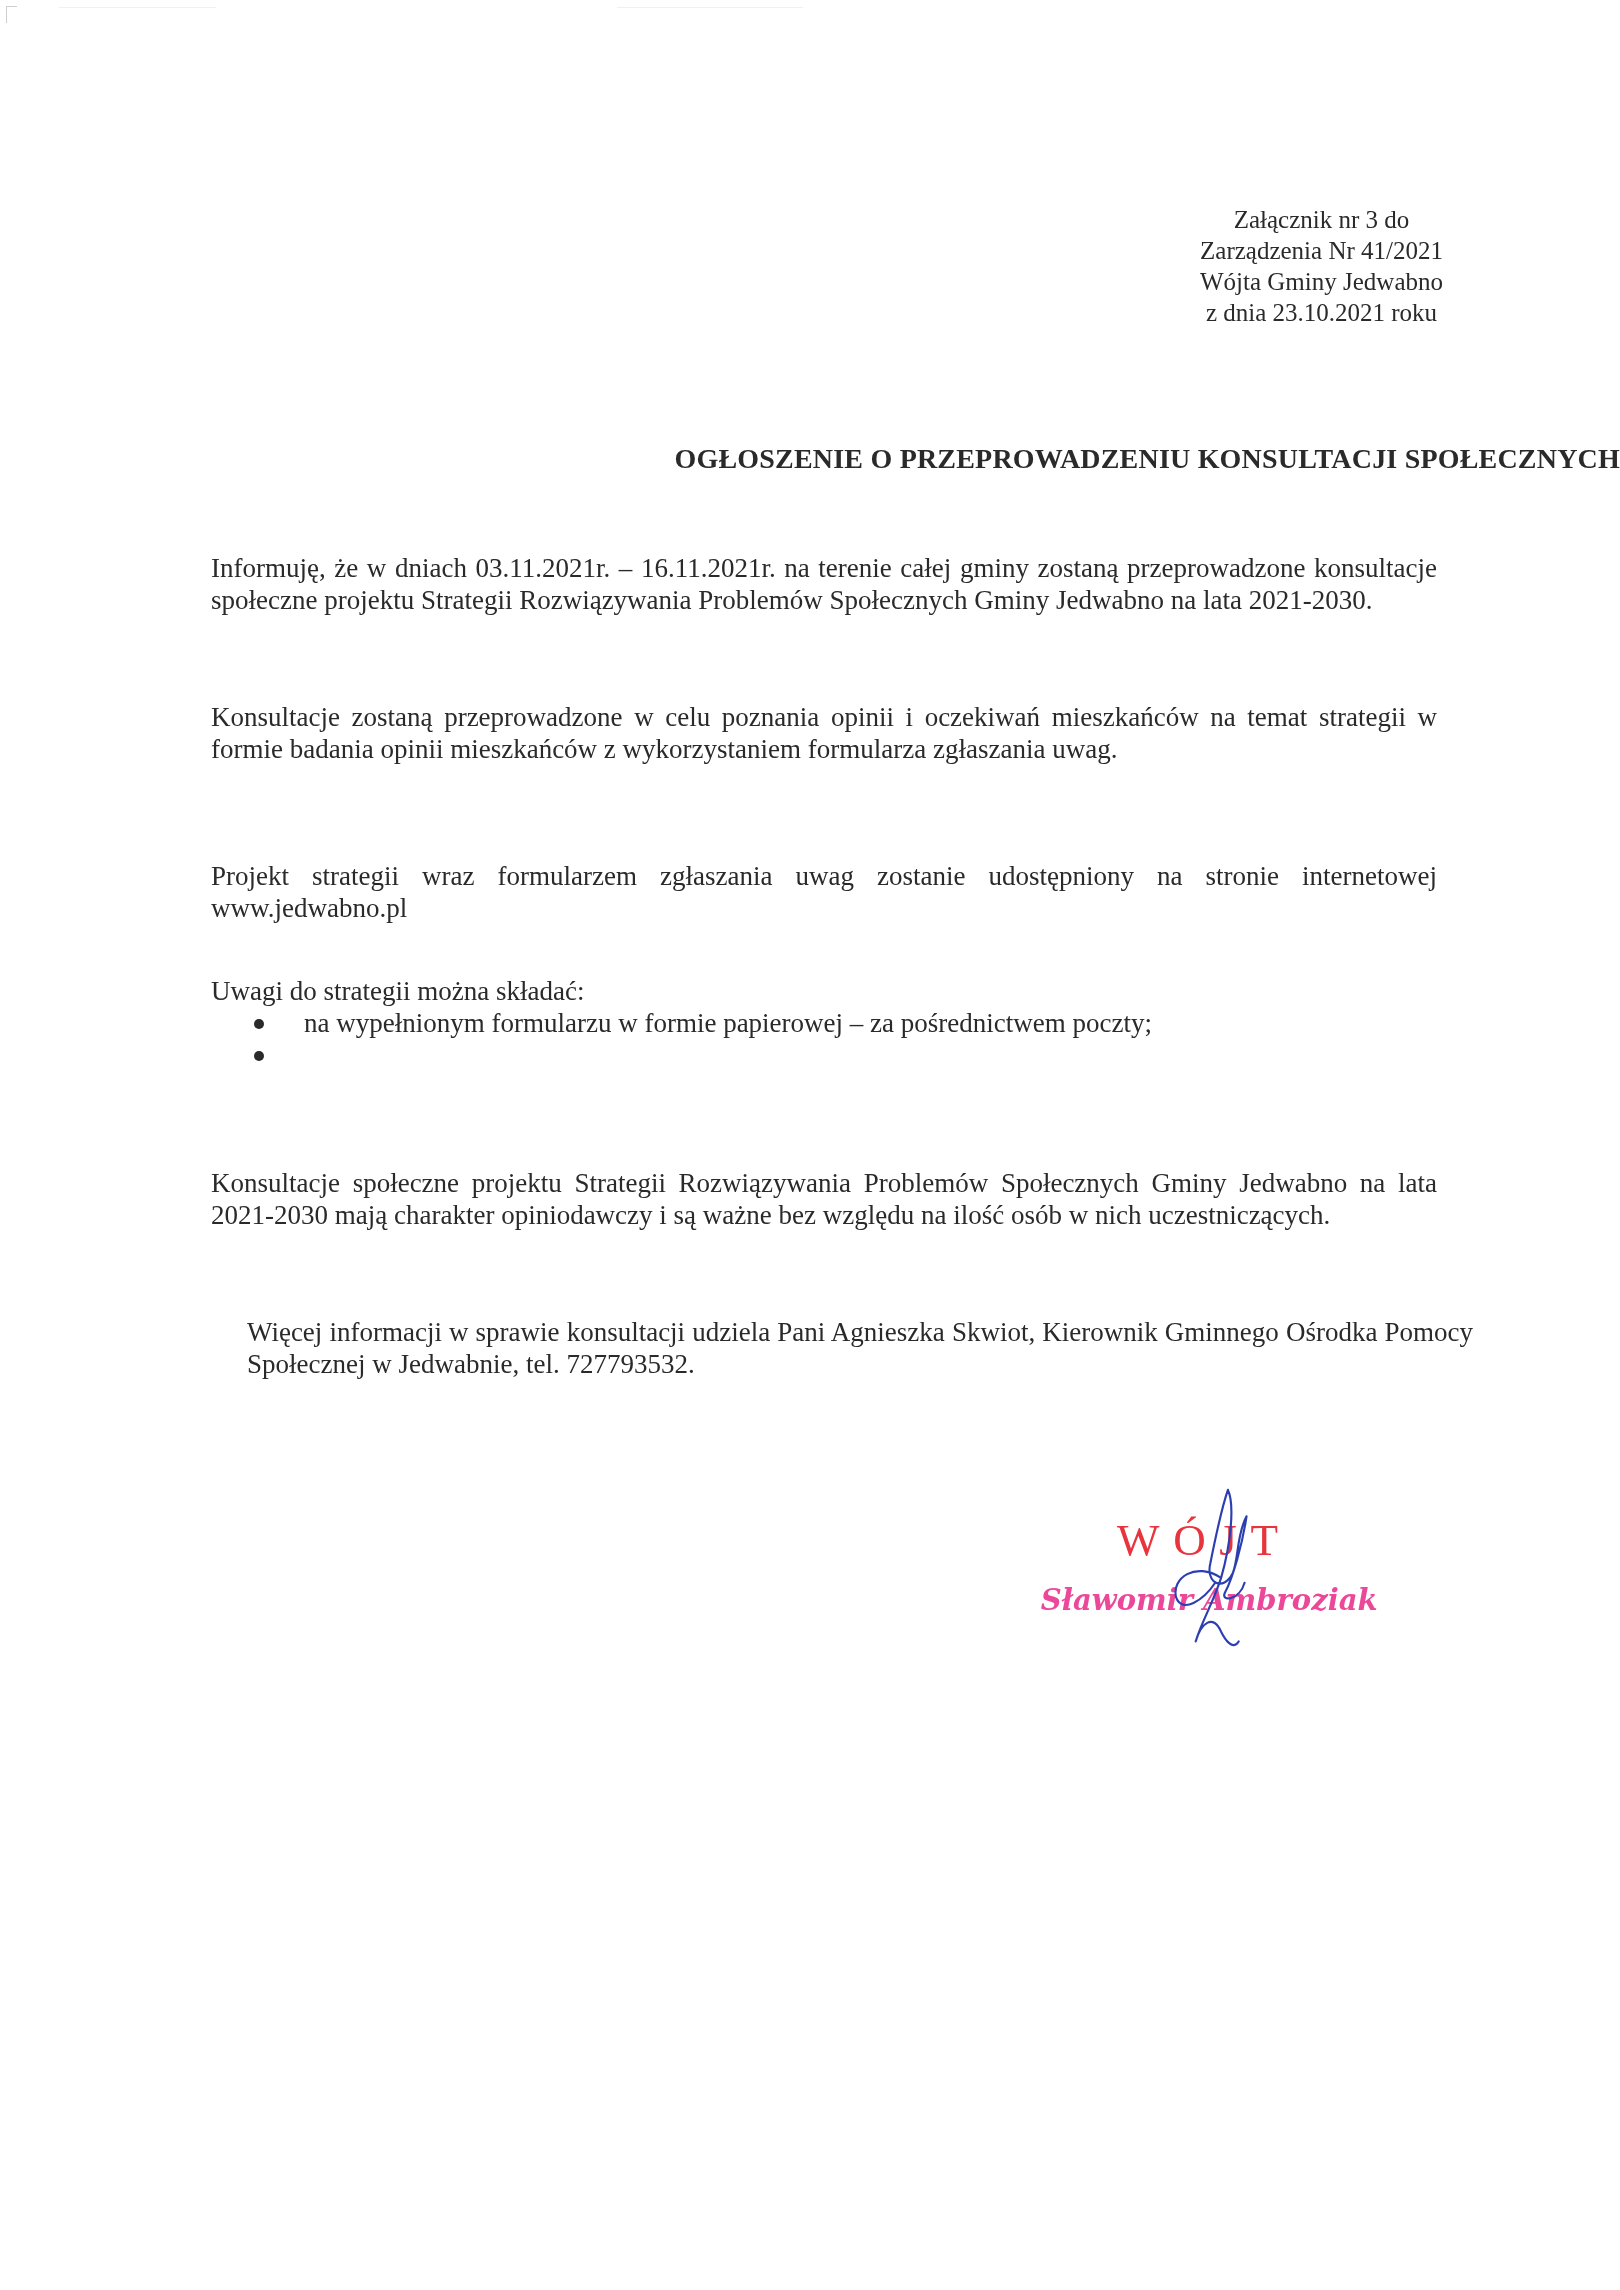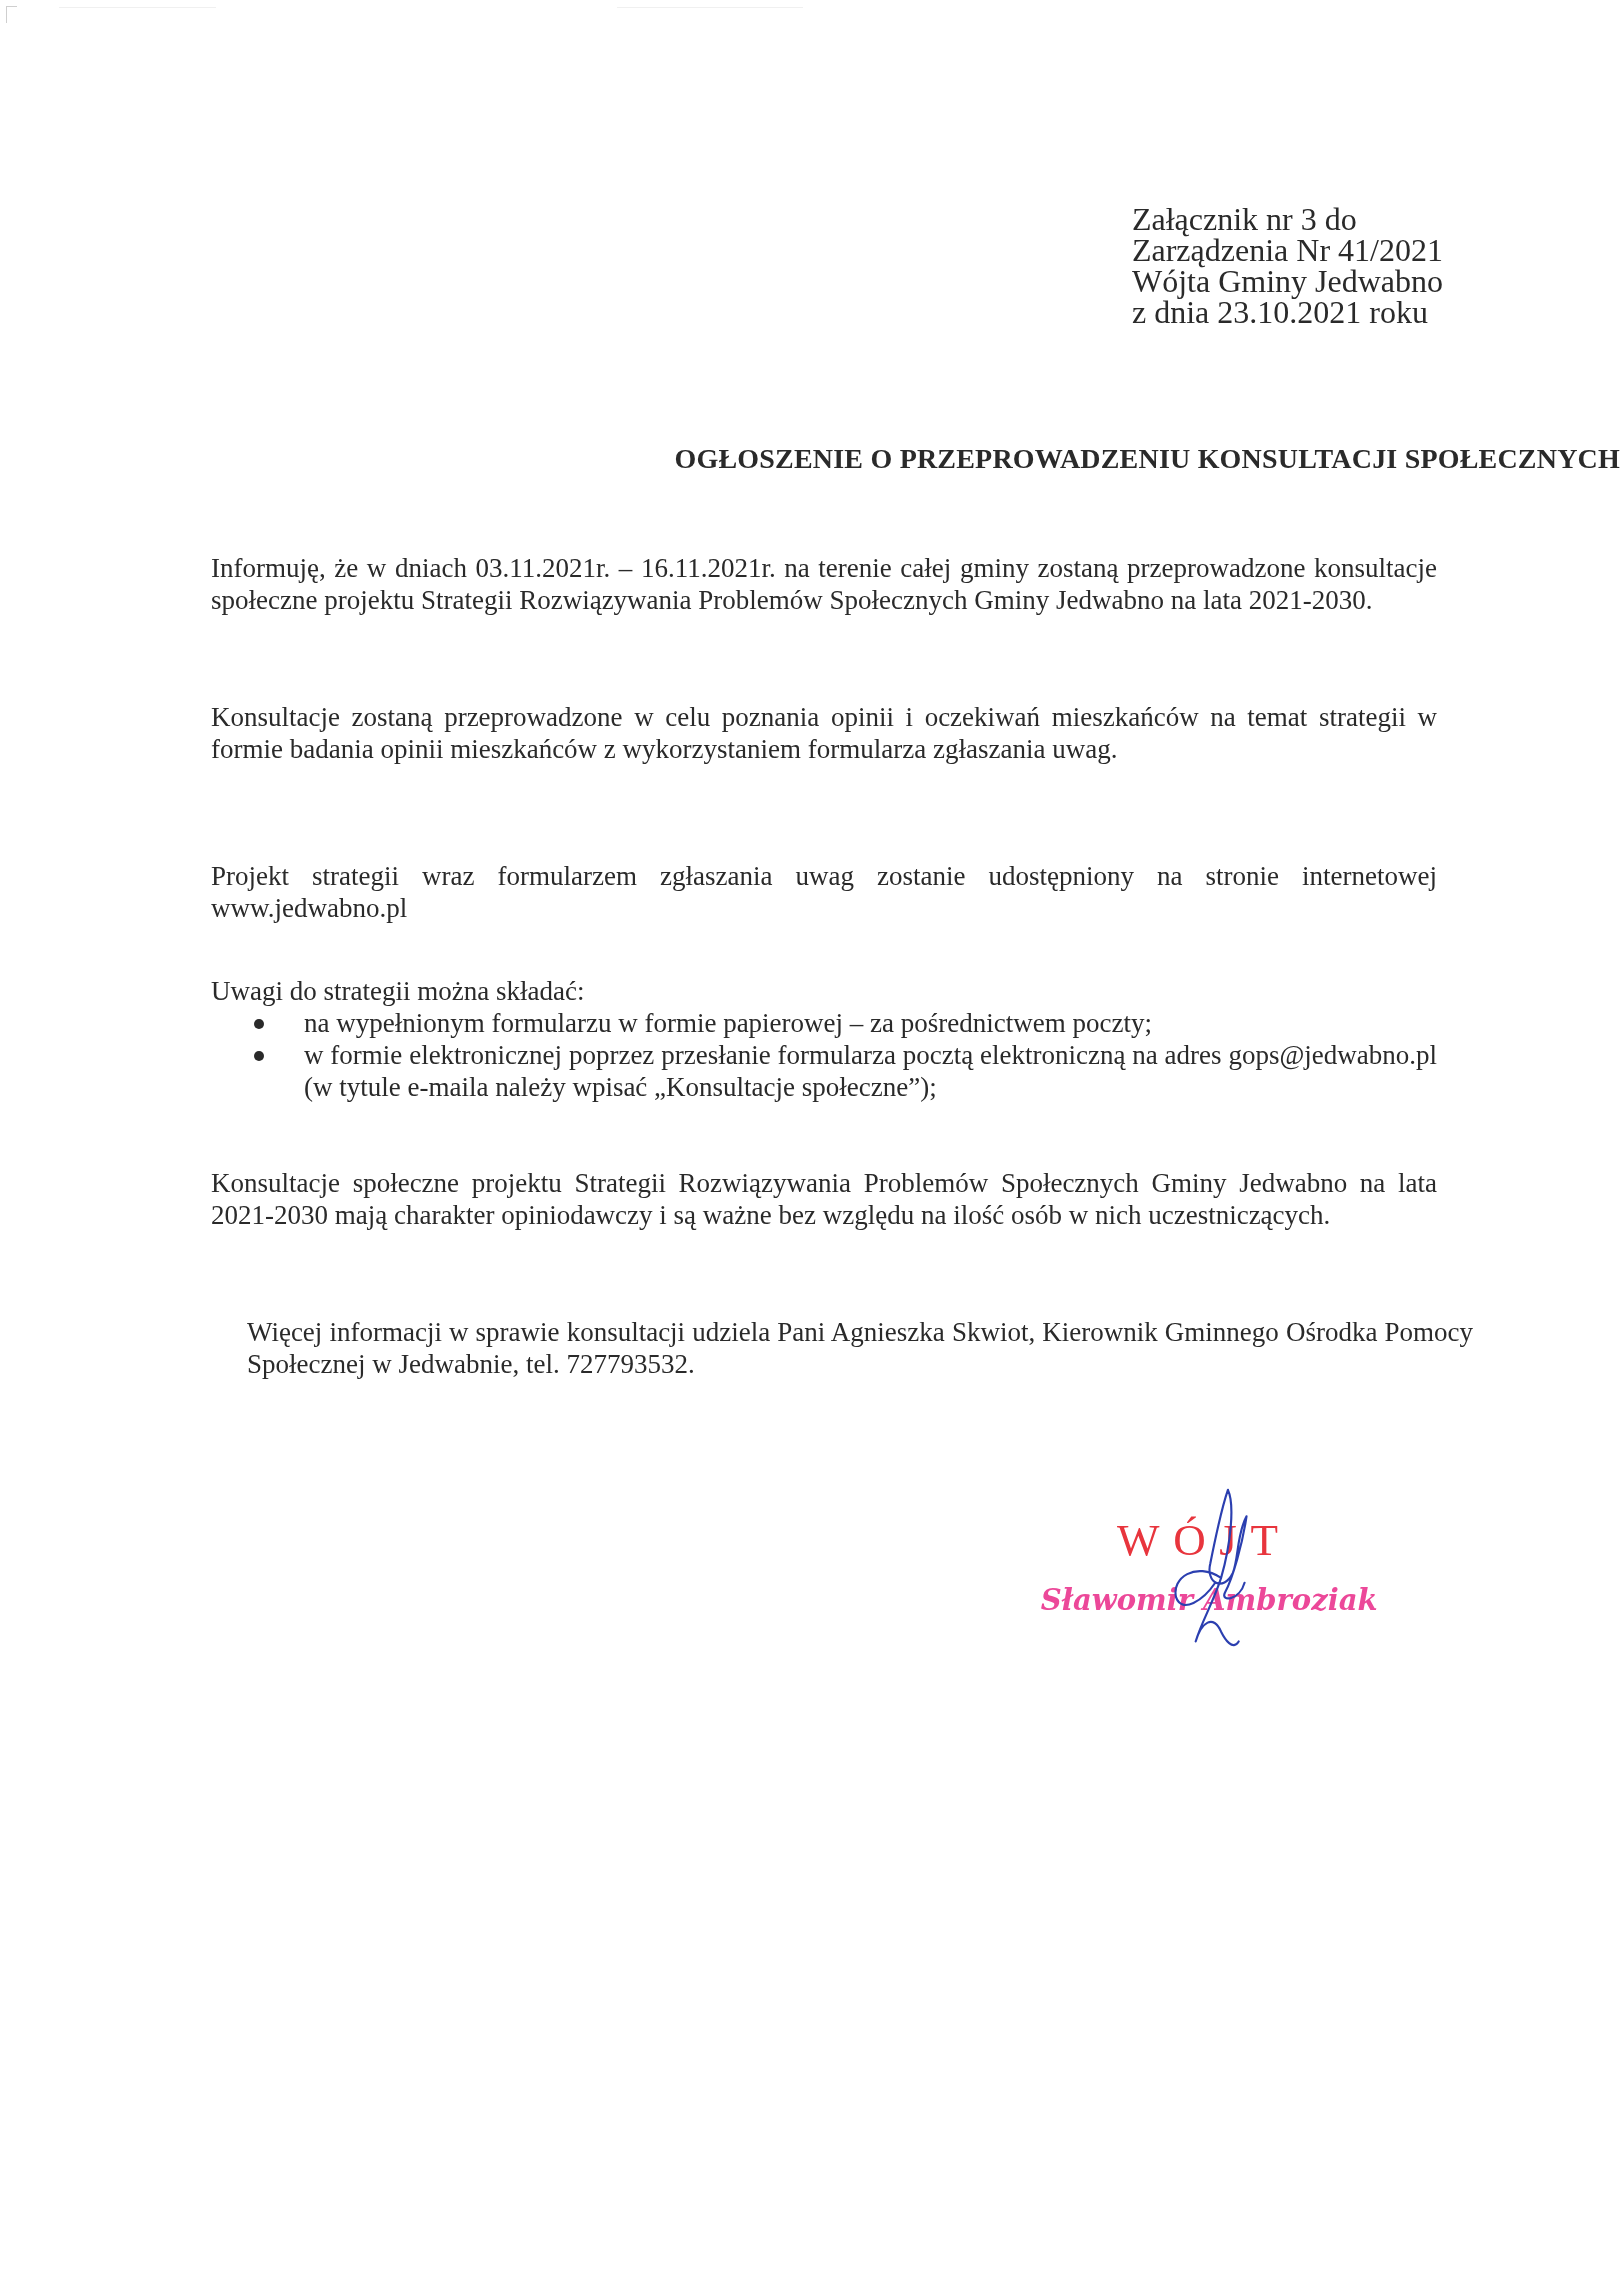--- a/index.html
+++ b/index.html
@@ -27,22 +27,22 @@
     .scan-line {
       position: absolute;
       top: 6.9px;
       height: 1px;
       background: #f0f0f0;
     }
     .annex {
       position: absolute;
       top: 204px;
       right: 177px;
-      text-align: left;
-      font-size: 32px;
+      text-align: center;
+      font-size: 25px;
       line-height: 31px;
       font-family: Liberation Serif, serif;
     }
     .title {
       position: absolute;
       top: 443px;
       left: 0;
       width: 1620px;
       text-align: right;
       font-size: 28px;
@@ -152,21 +152,20 @@
 
 <div class="body-text p4">
   <p class="para">Uwagi do strategii można składać:</p>
   <ul class="methods">
     <li>
       <span class="bullet"></span>
       <span>na wypełnionym formularzu w formie papierowej – za pośrednictwem poczty;</span>
     </li>
     <li>
       <span class="bullet"></span>
-      <span>w formie elektronicznej poprzez przesłanie formularza pocztą elektroniczną na adres gops@jedwabno.pl (w tytule e-maila należy wpisać „Konsultacje społeczne”);</span>
     </li>
   </ul>
 </div>
 
 <div class="body-text p5">
   <p class="para">Konsultacje społeczne projektu Strategii Rozwiązywania Problemów Społecznych Gminy Jedwabno na lata 2021-2030  mają charakter opiniodawczy i są ważne bez względu na ilość osób w nich uczestniczących.</p>
 </div>
 
 <div class="body-text p6">
   <p class="para">Więcej informacji w sprawie konsultacji udziela Pani Agnieszka Skwiot, Kierownik Gminnego Ośrodka Pomocy Społecznej w Jedwabnie, tel. 727793532.</p>

